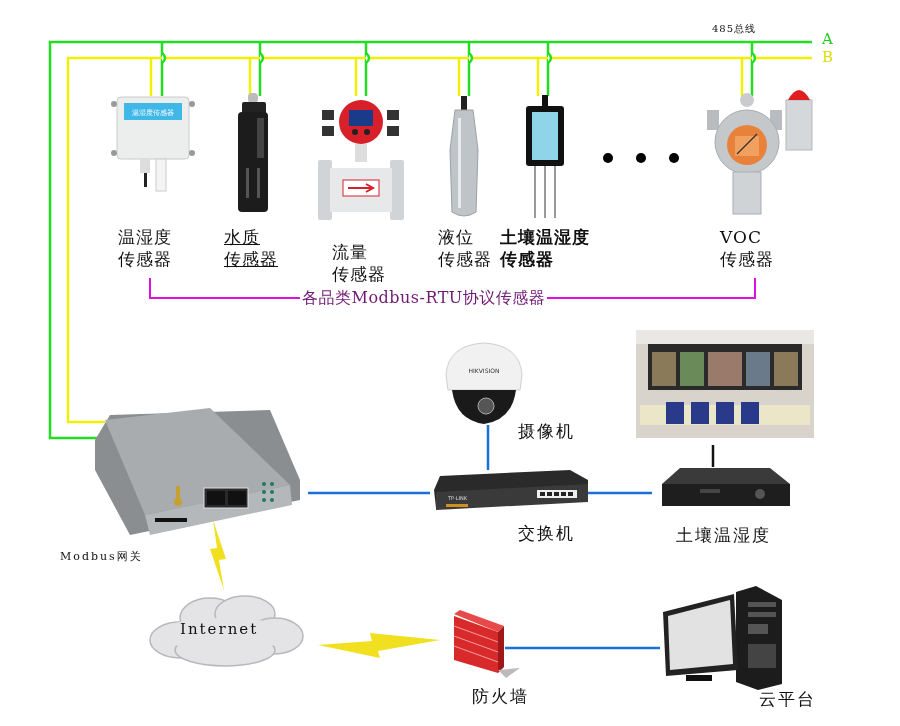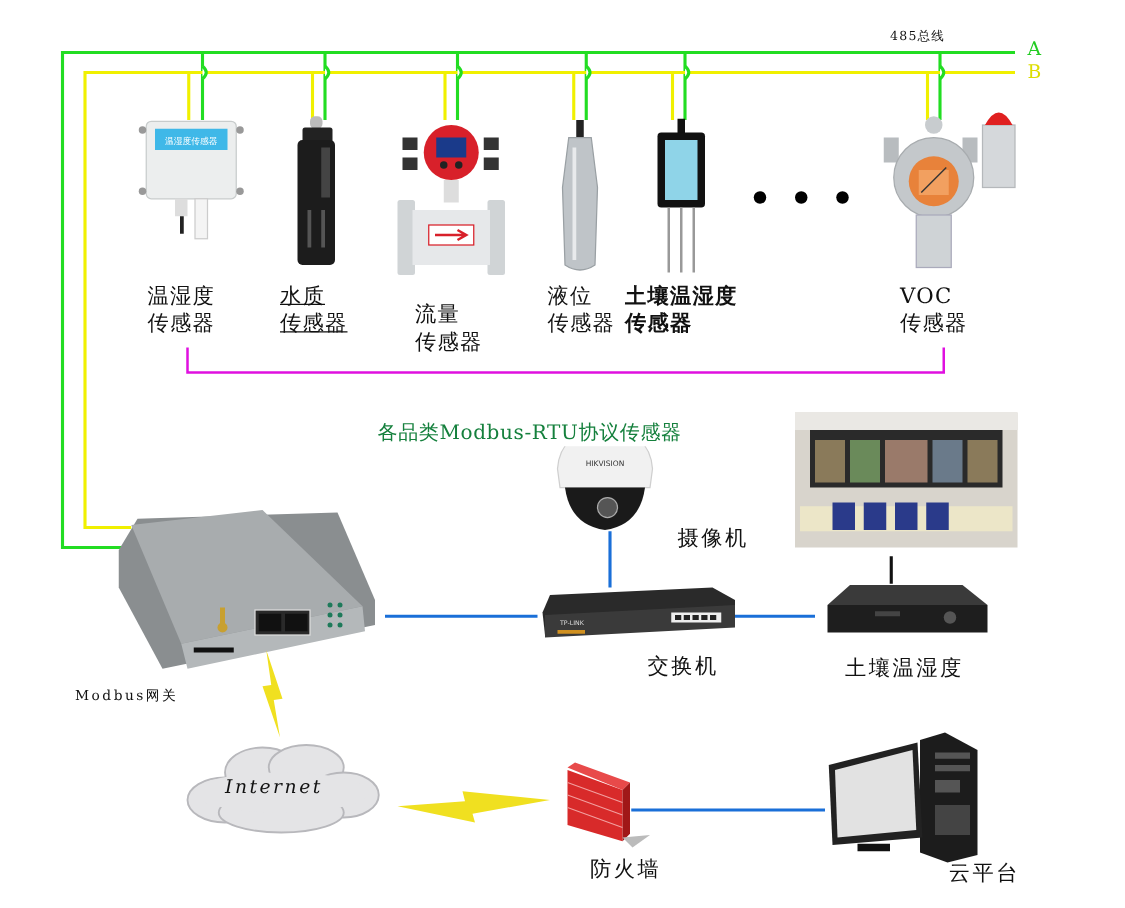--- a/index.html
+++ b/index.html
@@ -4,22 +4,22 @@
 <style>
   html, body { margin: 0; padding: 0; background: #ffffff; }
   body { width: 900px; height: 726px; position: relative; overflow: hidden;
          font-family: "DejaVu Serif", "Liberation Serif", serif; color: #111; }
   #diagram { position: absolute; left: 0; top: 0; }
   .lbl { position: absolute; font-size: 17px; line-height: 22px; text-align: left; letter-spacing: 1px; white-space: nowrap; }
   .lbl2 { position: absolute; font-size: 17px; line-height: 22px; letter-spacing: 2px; white-space: nowrap; }
   .bus-name { position: absolute; left: 712px; top: 22px; font-size: 10px; letter-spacing: 1px; }
   .bus-a { position: absolute; left: 822px; top: 30px; font-size: 15px; color: #22cc22; }
   .bus-b { position: absolute; left: 822px; top: 48px; font-size: 15px; color: #dddd00; }
-  .protocol { position: absolute; left: 300px; top: 288px; font-size: 16px; color: #15803d; background: #fff; padding: 0 2px; letter-spacing: 0.5px; margin-top: 48px; }
-  .internet { position: absolute; left: 180px; top: 620px; font-size: 15px; letter-spacing: 2px; font-family: "DejaVu Serif", serif; font-style: italic; }
+  .protocol { position: absolute; left: 300px; top: 288px; font-size: 16px; color: #701a75; background: #fff; padding: 0 2px; letter-spacing: 0.5px; }
+  .internet { position: absolute; left: 180px; top: 620px; font-size: 15px; letter-spacing: 2px; font-family: "DejaVu Serif", serif; }
   .sans { font-family: "DejaVu Sans", "Liberation Sans", sans-serif; }
 </style>
 </head>
 <body>
 
 <svg id="diagram" width="900" height="726" viewBox="0 0 900 726">
 
   <g stroke="#22dd22" stroke-width="2.5" fill="none">
     <polyline points="812,42 50,42 50,438 105,438"></polyline>
     <line x1="162" y1="42" x2="162" y2="96"></line>
@@ -261,18 +261,18 @@
     <div>传感器</div>
 </div>
 <div class="lbl" style="left:720px; top:226px;">
   <div>VOC</div>
     <div>传感器</div>
 </div>
 
 <div class="protocol">各品类Modbus-RTU协议传感器</div>
 
 <div class="lbl2" style="left:60px; top:546px; font-size:11px;">Modbus网关</div>
-<div class="lbl2" style="left:518px; top:420px;margin-left:24px;">摄像机</div>
+<div class="lbl2" style="left:518px; top:420px;">摄像机</div>
 <div class="lbl2" style="left:518px; top:522px;">交换机</div>
 <div class="lbl2" style="left:676px; top:524px;">土壤温湿度</div>
 <div class="internet">Internet</div>
 <div class="lbl2 sans" style="left:472px; top:685px;">防火墙</div>
 <div class="lbl2" style="left:759px; top:688px;">云平台</div>
 
 </body></html>

